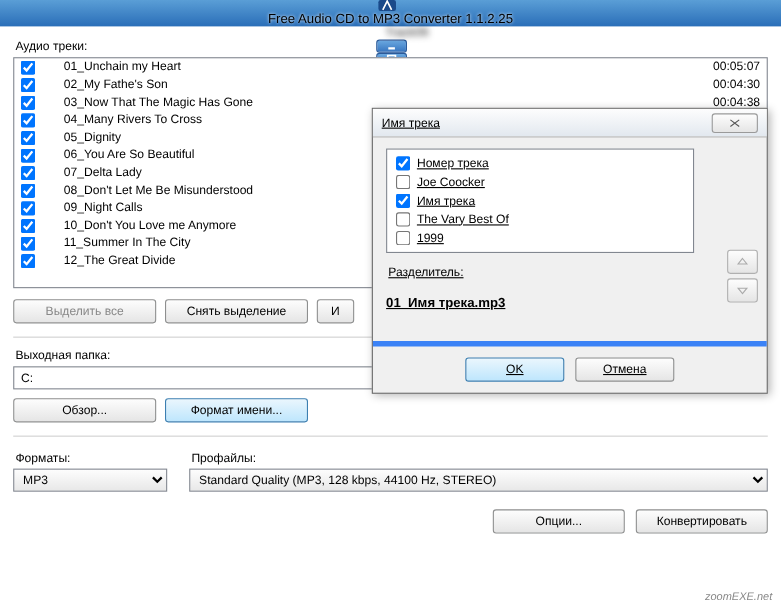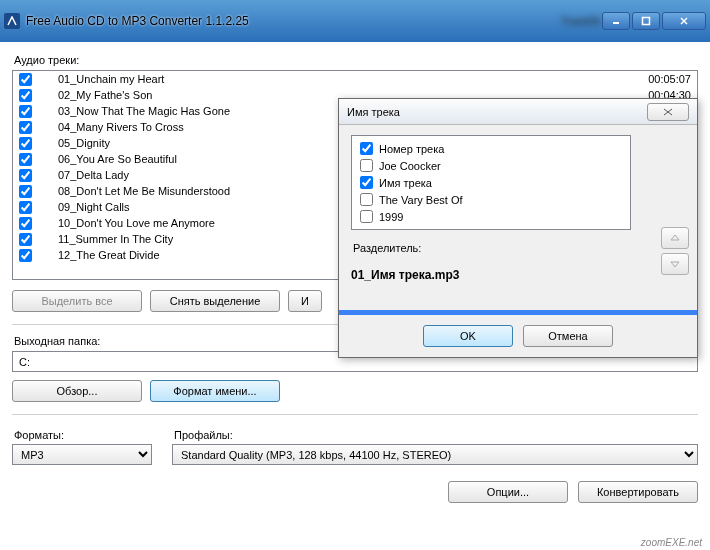--- a/index.html
+++ b/index.html
@@ -1,18 +1,18 @@
 <!DOCTYPE html>
 <html><head>
 <meta charset="utf-8">
 <style>
 * { box-sizing: border-box; margin: 0; padding: 0; font-family: "Segoe UI", Tahoma, sans-serif; font-size: 11px; }
 body { background: #fff; width: 710px; height: 550px; overflow: hidden; position: relative; }
 
-.titlebar { height: 42px; background: linear-gradient(#5a9ed6, #2a6eb8); display: flex; align-items: center; padding: 0 4px; color: #fff; }
+.titlebar { height: 24px; background: linear-gradient(#5a9ed6, #2a6eb8); display: flex; align-items: center; padding: 0 4px; color: #fff; flex-direction: column; }
 .titlebar .icon { width: 16px; height: 16px; background: #1a4a8a; border-radius: 2px; margin-right: 6px; display: inline-flex; align-items: center; justify-content: center; }
 .titlebar .title { flex: 1; font-size: 12px; color: #000; text-shadow: 0 0 3px #fff; filter: blur(0px); }
 .titlebar .blurtext { filter: blur(3px); color: #222; margin-left: 30px; }
 .winbtn { width: 28px; height: 18px; margin-left: 2px; background: linear-gradient(#6aa8e0, #3876c0); border: 1px solid #2a5a9a; border-radius: 3px; display: flex; align-items: center; justify-content: center; color: #fff; font-family: sans-serif; }
 .winbtn.close { width: 44px; background: linear-gradient(#6aa8e0, #3876c0); }
 
 .main { position: relative; padding: 8px 12px; }
 
 .section-label { font-size: 11px; color: #000; margin: 4px 0 4px 2px; }
 
@@ -37,21 +37,21 @@
 .browse-row .btn { min-width: 130px; }
 
 .fmt-row { display: flex; gap: 20px; }
 .fmt-col .section-label { margin-bottom: 3px; }
 select.combo { height: 21px; border: 1px solid #828790; background: linear-gradient(#fdfdfd, #e8e8e8); padding: 0 4px; }
 
 .bottom-btns { display: flex; justify-content: flex-end; gap: 10px; margin-top: 16px; }
 .bottom-btns .btn { min-width: 120px; }
 
 
-.dialog { position: absolute; left: 338px; top: 98px; width: 360px; background: #f0f0f0; border: 1px solid #6a6a6a; box-shadow: 2px 2px 8px rgba(0,0,0,0.3); }
+.dialog { position: absolute; left: 338px; top: 98px; width: 360px; background: #f0f0f0; border: 1px solid #6a6a6a; box-shadow: 2px 2px 8px rgba(0,0,0,0.3); text-decoration: underline; }
 .dlg-title { height: 26px; background: linear-gradient(#fdfdfd, #e2e8ef); border-bottom: 1px solid #b8b8b8; display: flex; align-items: center; padding: 0 8px; font-size: 12px; }
 .dlg-title .t { flex: 1; }
 .dlg-close { width: 42px; height: 18px; background: linear-gradient(#fdfdfd,#e5e5e5); border: 1px solid #9a9a9a; border-radius: 3px; display: flex; align-items: center; justify-content: center; font-size: 10px; }
 .dlg-body { padding: 10px 12px; }
 .optlist { border: 1px solid #828790; background: #fff; padding: 4px 2px; }
 .opt-row { display: flex; align-items: center; padding: 2px 6px; height: 17px; }
 .opt-row input { margin-right: 6px; width: 13px; height: 13px; }
 .side-arrows { position: absolute; right: 8px; top: 102px; display: flex; flex-direction: column; gap: 4px; }
 .arrow-btn { width: 28px; height: 22px; background: linear-gradient(#fdfdfd,#e5e5e5); border: 1px solid #b0b0b0; border-radius: 3px; color: #999; display: flex; align-items: center; justify-content: center; }
 .dlg-sep-label { margin-top: 12px; margin-bottom: 3px; }

